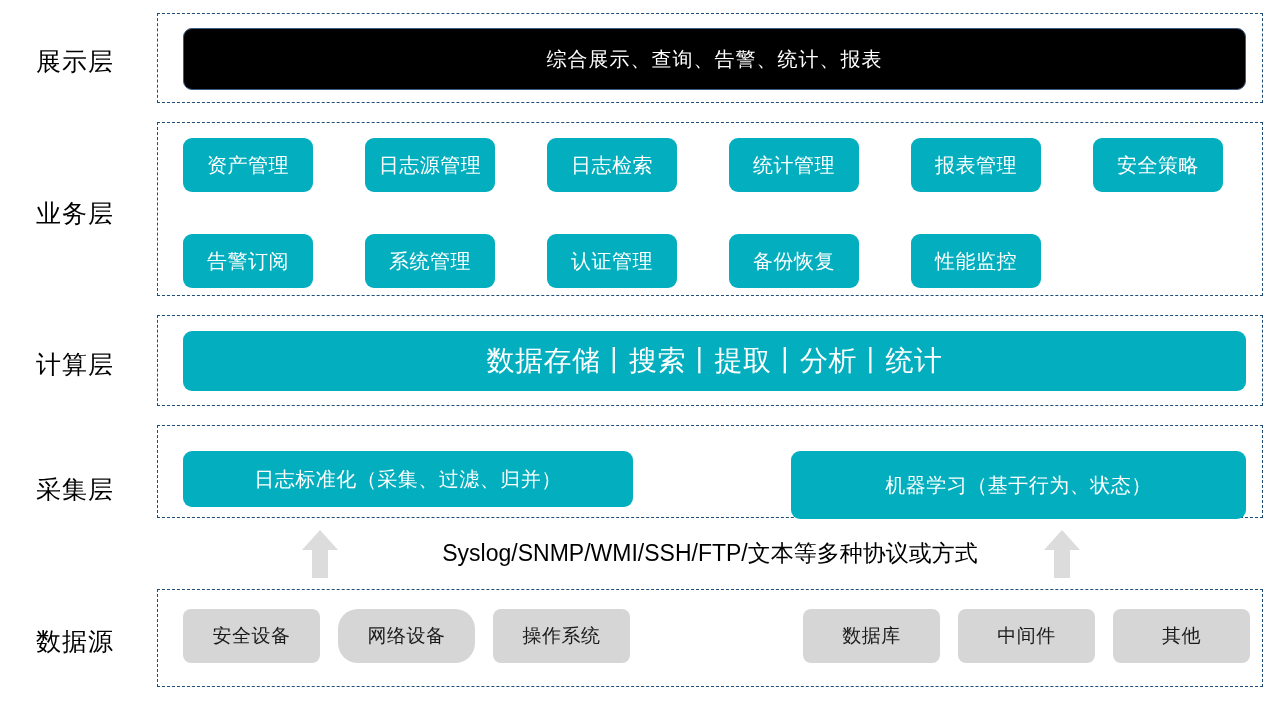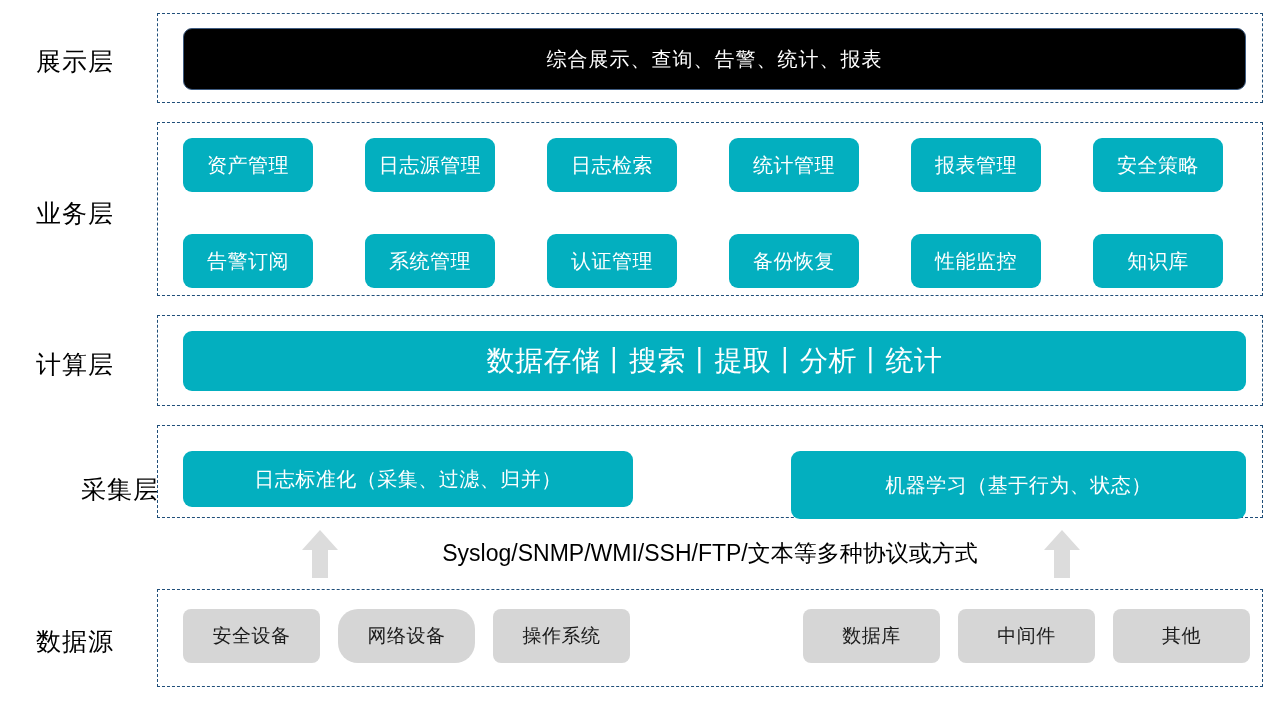--- a/index.html
+++ b/index.html
@@ -166,30 +166,29 @@
     <div class="box teal biz-cell biz-row1" style="left:389px;">日志检索</div>
     <div class="box teal biz-cell biz-row1" style="left:571px;">统计管理</div>
     <div class="box teal biz-cell biz-row1" style="left:753px;">报表管理</div>
     <div class="box teal biz-cell biz-row1" style="left:935px;">安全策略</div>
 
     <div class="box teal biz-cell biz-row2" style="left:25px;">告警订阅</div>
     <div class="box teal biz-cell biz-row2" style="left:207px;">系统管理</div>
     <div class="box teal biz-cell biz-row2" style="left:389px;">认证管理</div>
     <div class="box teal biz-cell biz-row2" style="left:571px;">备份恢复</div>
     <div class="box teal biz-cell biz-row2" style="left:753px;">性能监控</div>
-    <div class="box teal biz-cell biz-row2" style="left:935px;">知识库</div>
   </div>
 
   <div class="layer-label" style="top:348px;">计算层</div>
 
   <div class="group" id="compute-group">
     <div class="box teal" id="compute-box">数据存储丨搜索丨提取丨分析丨统计</div>
   </div>
 
-  <div class="layer-label" style="top:473px;margin-left:45px;">采集层</div>
+  <div class="layer-label" style="top:473px;">采集层</div>
 
   <div class="group" id="collection-group">
     <div class="box teal" id="collect-box-left">日志标准化（采集、过滤、归并）</div>
     <div class="box teal" id="collect-box-right">机器学习（基于行为、状态）</div>
   </div>
 
   <div id="protocol-band">
     <span class="up-arrow" id="arrow-left">
       <svg width="38" height="50" viewBox="0 0 38 50">
         <polygon points="19,2 37,22 27,22 27,50 11,50 11,22 1,22" fill="#DCDCDC"></polygon>

